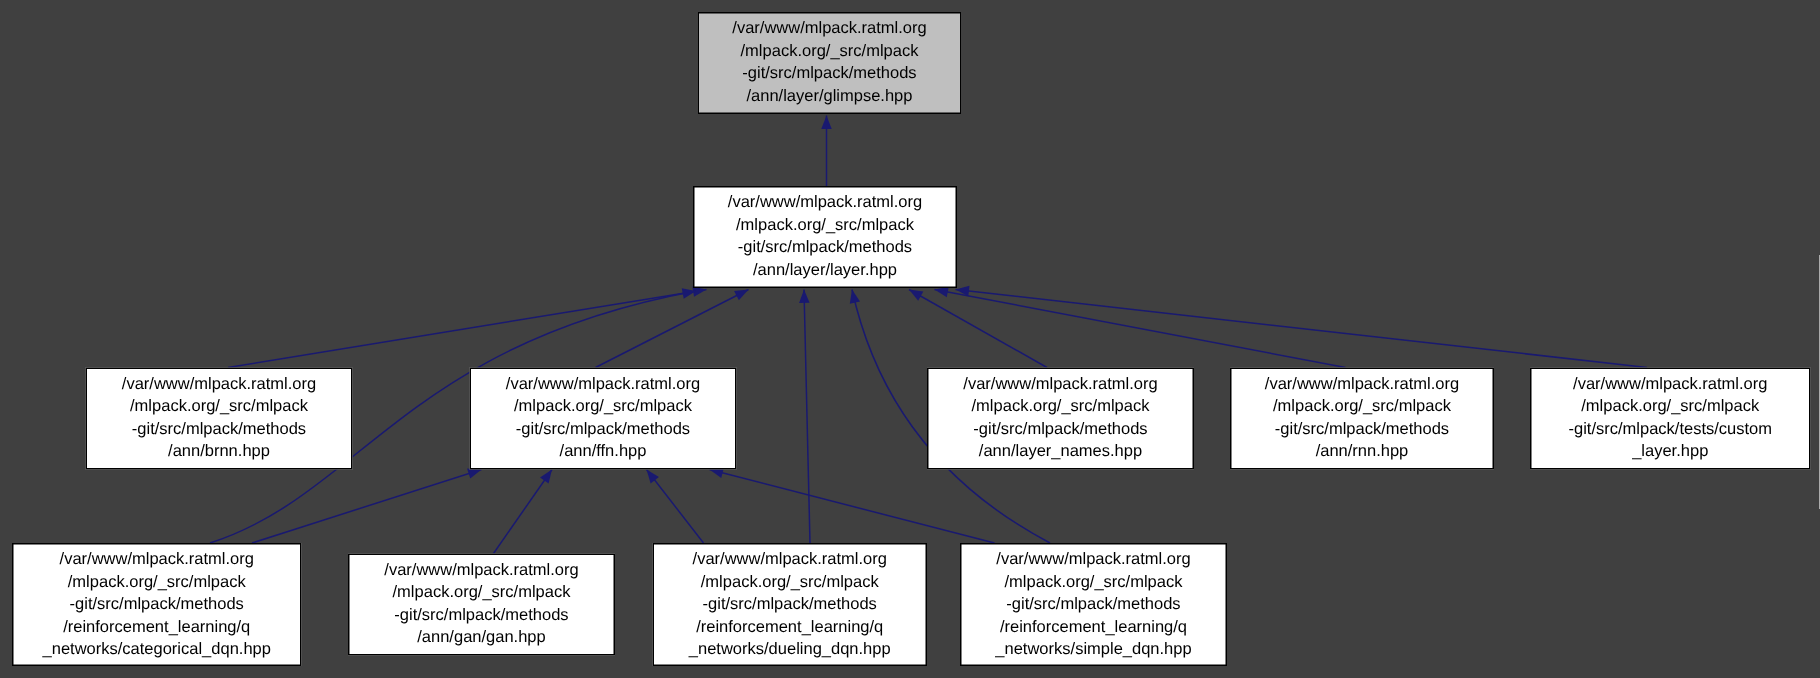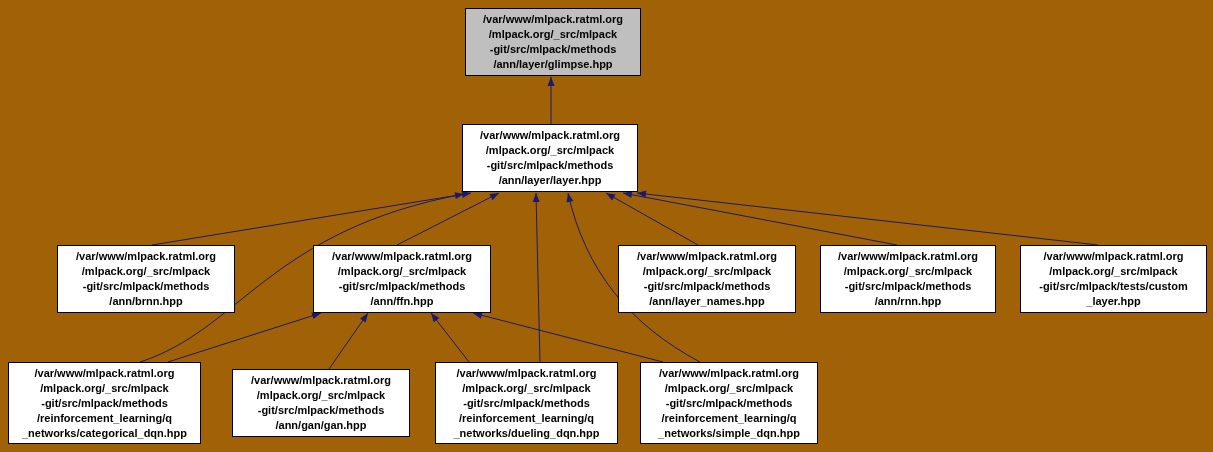--- a/index.html
+++ b/index.html
@@ -5,24 +5,23 @@
 <style>
   html, body {
     margin: 0;
     padding: 0;
     background: #ffffff;
   }
   .stage {
     position: relative;
     width: 1213px;
     height: 452px;
-    background: #a16207;
+    background: #404040;
     overflow: hidden;
     font-family: "Liberation Sans", sans-serif;
-    font-weight: bold;
   }
   #edge-layer {
     position: absolute;
     left: 0;
     top: 0;
     pointer-events: none;
   }
   .node {
     position: absolute;
     box-sizing: border-box;

